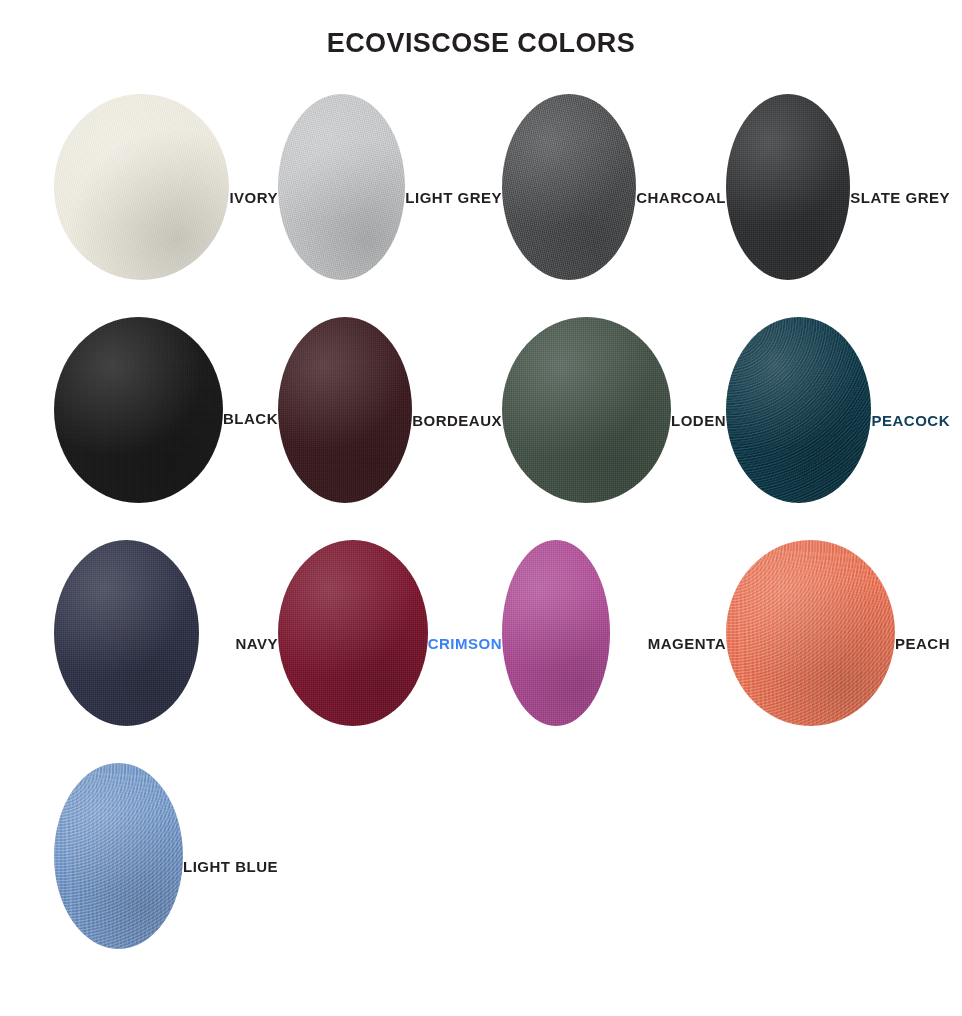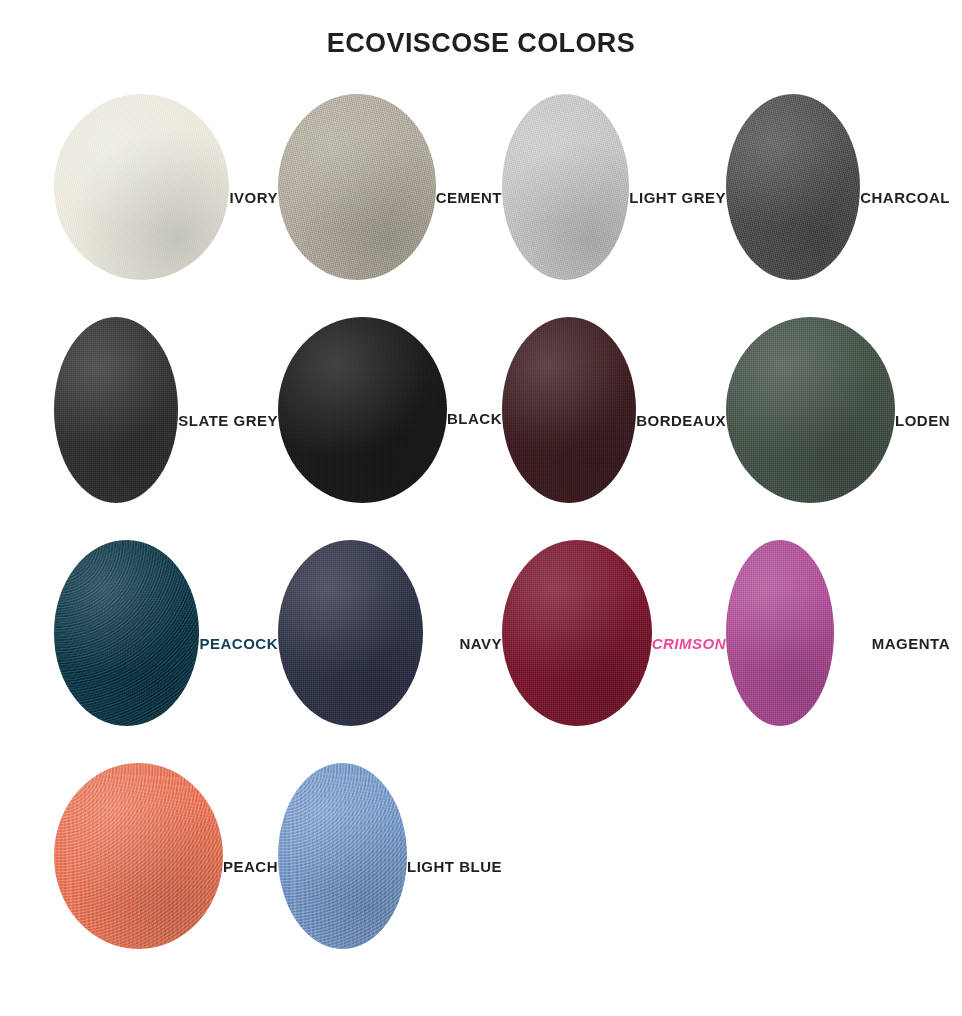--- a/index.html
+++ b/index.html
@@ -147,24 +147,20 @@
 <div class="page">
 
   <h1 class="page-title">ECOVISCOSE COLORS</h1>
 
   <ul class="swatch-grid">
       <li class="swatch-cell">
         <div class="swatch-disc tex-melange" style="background-color: rgb(236, 234, 222);"></div>
         <div class="swatch-label" style="color: rgb(35, 31, 32);">IVORY</div>
       </li>
       <li class="swatch-cell">
-        <div class="swatch-disc tex-melange" style="background-color: rgb(176, 171, 156);"></div>
-        <div class="swatch-label" style="color: rgb(35, 31, 32);">CEMENT</div>
-      </li>
-      <li class="swatch-cell">
         <div class="swatch-disc tex-melange" style="background-color: rgb(196, 198, 200);"></div>
         <div class="swatch-label" style="color: rgb(35, 31, 32);">LIGHT GREY</div>
       </li>
       <li class="swatch-cell">
         <div class="swatch-disc tex-melange" style="background-color: rgb(78, 80, 82);"></div>
         <div class="swatch-label" style="color: rgb(35, 31, 32);">CHARCOAL</div>
       </li>
       <li class="swatch-cell">
         <div class="swatch-disc " style="background-color: rgb(51, 52, 54);"></div>
         <div class="swatch-label" style="color: rgb(35, 31, 32);">SLATE GREY</div>
@@ -184,21 +180,21 @@
       <li class="swatch-cell">
         <div class="swatch-disc tex-boucle" style="background-color: rgb(21, 64, 79);"></div>
         <div class="swatch-label" style="color: rgb(18, 64, 90);">PEACOCK</div>
       </li>
       <li class="swatch-cell">
         <div class="swatch-disc " style="background-color: rgb(51, 54, 74);"></div>
         <div class="swatch-label" style="color: rgb(35, 31, 32); padding-left: 36px;">NAVY</div>
       </li>
       <li class="swatch-cell">
         <div class="swatch-disc " style="background-color: rgb(122, 27, 49);"></div>
-        <div class="swatch-label" style="color: #ec4899; font-style: italic;">CRIMSON</div>
+        <div class="swatch-label" style="color: #3b82f6;">CRIMSON</div>
       </li>
       <li class="swatch-cell">
         <div class="swatch-disc " style="background-color: rgb(173, 78, 149);"></div>
         <div class="swatch-label" style="color: rgb(35, 31, 32); margin-left: 38px;">MAGENTA</div>
       </li>
       <li class="swatch-cell">
         <div class="swatch-disc tex-knit" style="background-color: rgb(232, 122, 94);"></div>
         <div class="swatch-label" style="color: rgb(35, 31, 32);">PEACH</div>
       </li>
       <li class="swatch-cell">

